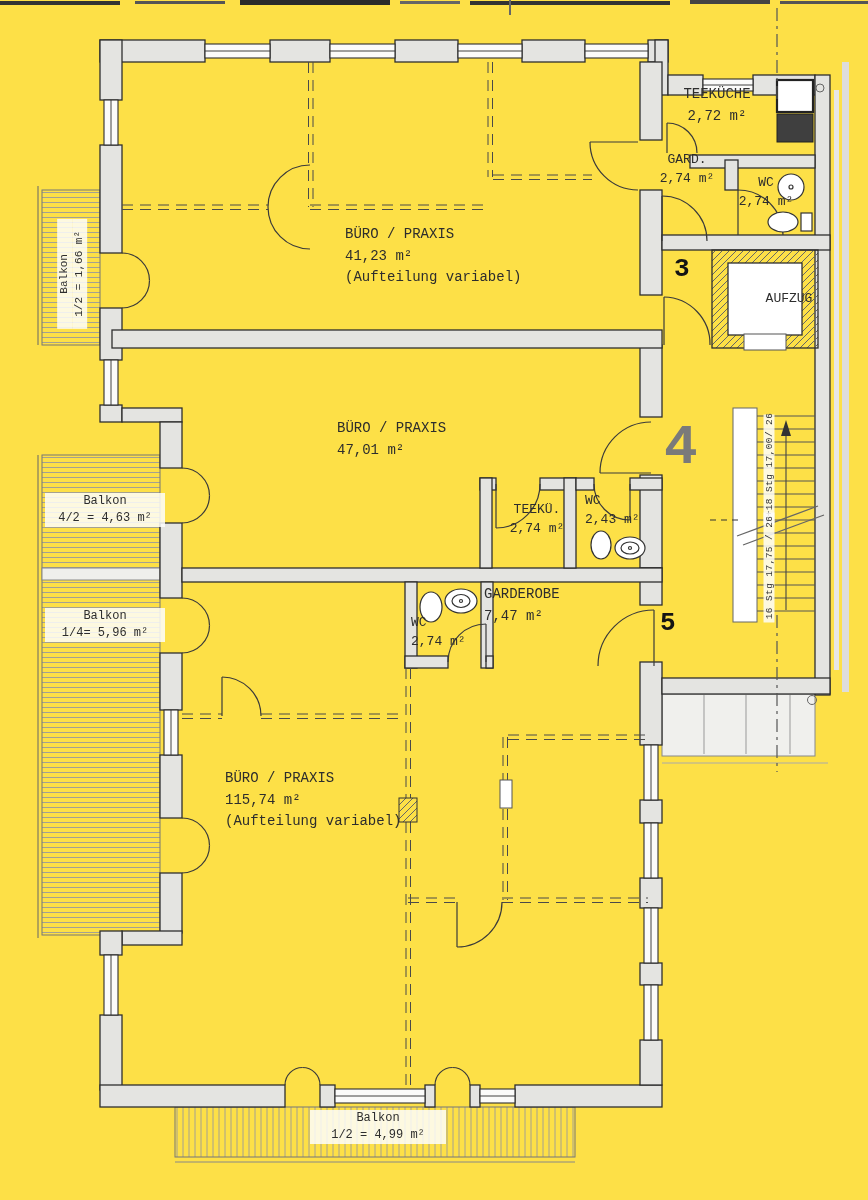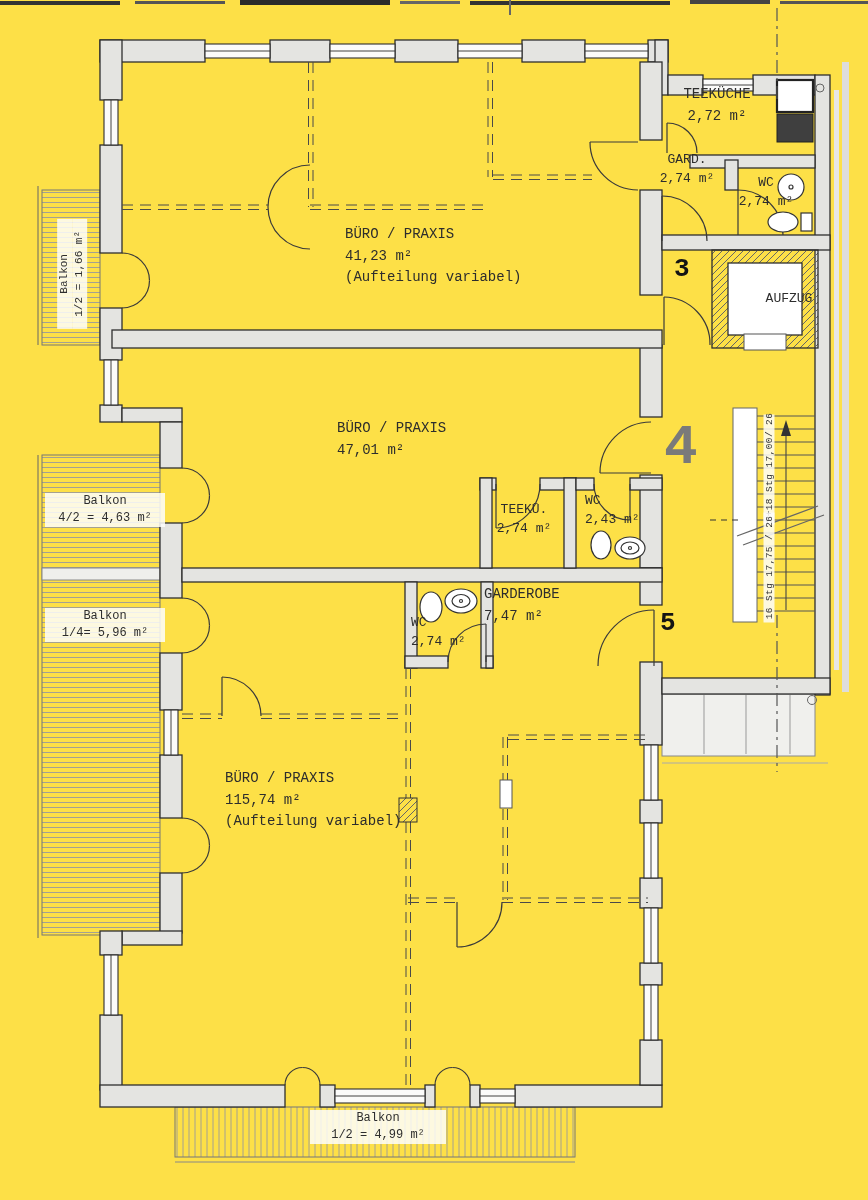--- a/index.html
+++ b/index.html
@@ -351,21 +351,21 @@
   <div class="lbl s13 c" style="left:712px;top:290px;width:122px;margin-left:16px;">
     <span>AUFZUG</span>
   </div>
   <div class="lbl s14" style="left:337px;top:418px;">
     <span>BÜRO / PRAXIS</span>
     <span>47,01 m²</span>
   </div>
   <div class="lbl big4" style="left:664px;top:420px;">
     <span>4</span>
   </div>
-  <div class="lbl s13 c" style="left:492px;top:501px;width:64px;">
+  <div class="lbl s13 c" style="left:505px;top:501px;width:64px;">
     <span>TEEKÜ.</span>
     <span>2,74 m²</span>
   </div>
   <div class="lbl s13" style="left:585px;top:492px;">
     <span>WC</span>
     <span>2,43 m²</span>
   </div>
   <div class="lbl s13" style="left:411px;top:614px;">
     <span>WC</span>
     <span>2,74 m²</span>

